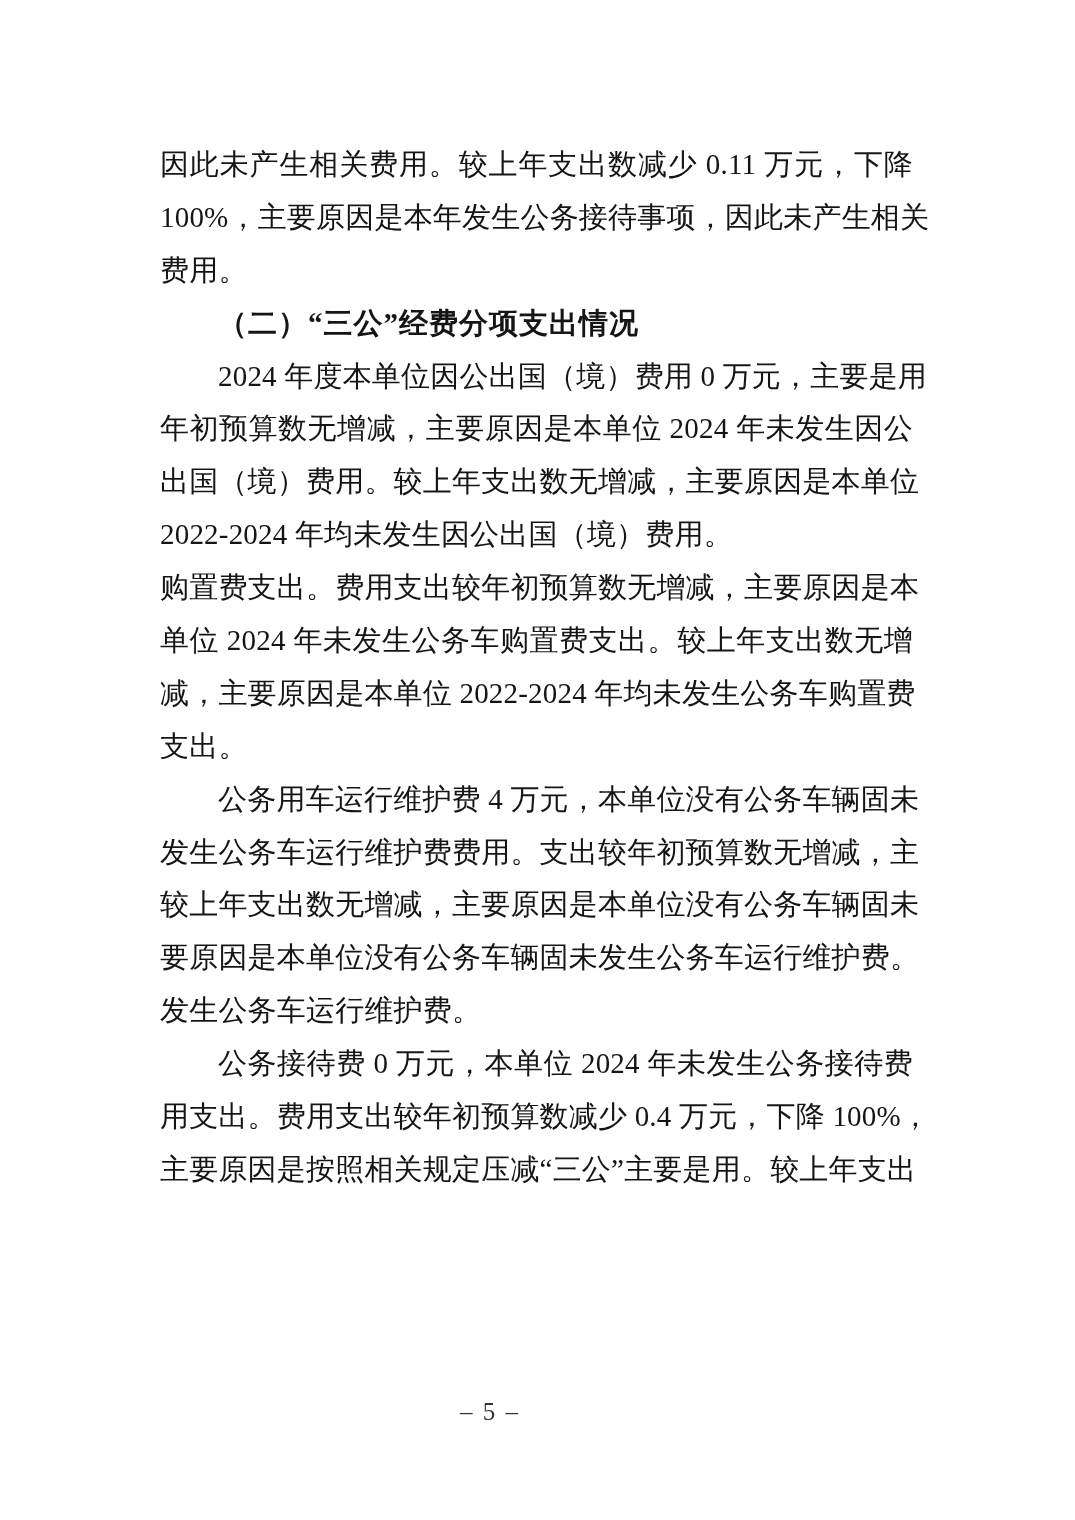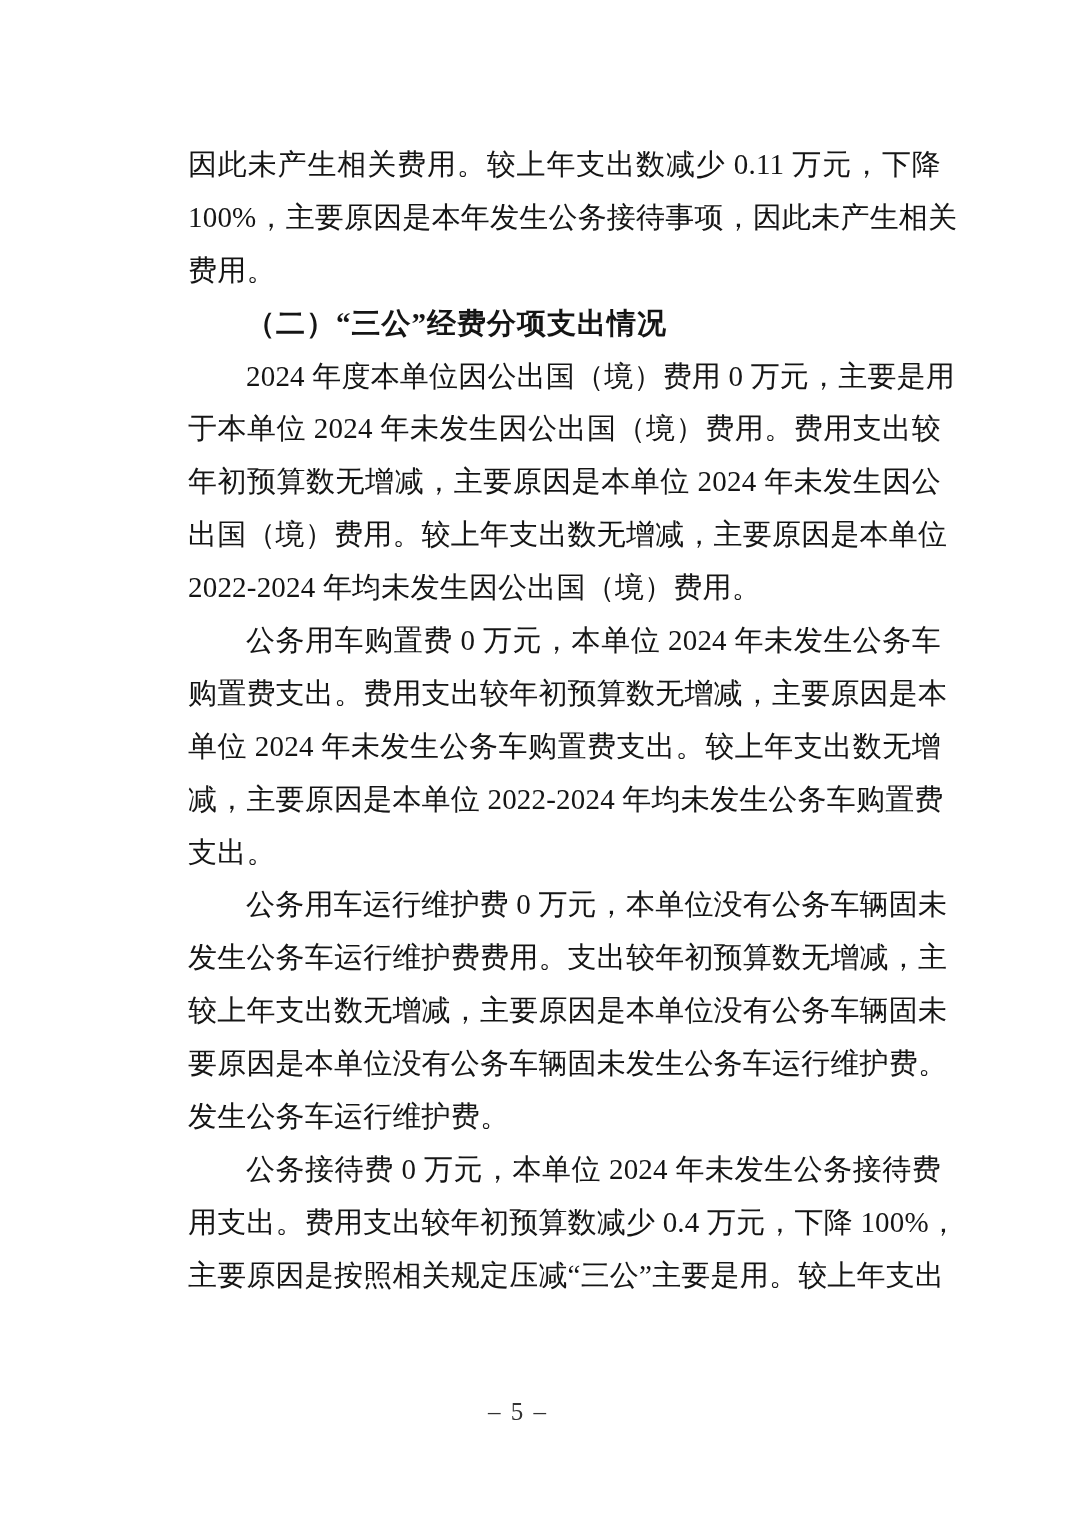--- a/index.html
+++ b/index.html
@@ -8,21 +8,20 @@
     background: #ffffff;
   }
   .page {
     position: relative;
     width: 980px;
     height: 1520px;
     background: #ffffff;
     overflow: hidden;
     font-family: "Liberation Serif", "DejaVu Serif", serif;
     color: #151515;
-    margin-left: 28px;
   }
   .textblock {
     position: absolute;
     left: 160px;
     top: 138px;
     width: 753px;
   }
   .line {
     font-size: 29px;
     line-height: 52.9px;
@@ -63,30 +62,28 @@
 </head>
 <body>
 
 <div class="page">
   <div class="textblock">
     <div class="line">因此未产生相关费用。较上年支出数减少 0.11 万元，下降</div>
     <div class="line">100%，主要原因是本年发生公务接待事项，因此未产生相关</div>
     <div class="line end">费用。</div>
     <div class="line head ind">（二）“三公”经费分项支出情况</div>
     <div class="line ind">2024 年度本单位因公出国（境）费用 0 万元，主要是用</div>
-    <div class="line">于本单位 2024 年未发生因公出国（境）费用。费用支出较</div>
     <div class="line">年初预算数无增减，主要原因是本单位 2024 年未发生因公</div>
     <div class="line">出国（境）费用。较上年支出数无增减，主要原因是本单位</div>
     <div class="line end">2022-2024 年均未发生因公出国（境）费用。</div>
-    <div class="line ind">公务用车购置费 0 万元，本单位 2024 年未发生公务车</div>
     <div class="line">购置费支出。费用支出较年初预算数无增减，主要原因是本</div>
     <div class="line">单位 2024 年未发生公务车购置费支出。较上年支出数无增</div>
     <div class="line">减，主要原因是本单位 2022-2024 年均未发生公务车购置费</div>
     <div class="line end">支出。</div>
-    <div class="line ind">公务用车运行维护费 0 万元，本单位没有公务车辆固未</div>
+    <div class="line ind">公务用车运行维护费 4 万元，本单位没有公务车辆固未</div>
     <div class="line">发生公务车运行维护费费用。支出较年初预算数无增减，主</div>
     <div class="line">较上年支出数无增减，主要原因是本单位没有公务车辆固未</div>
     <div class="line">要原因是本单位没有公务车辆固未发生公务车运行维护费。</div>
     <div class="line end">发生公务车运行维护费。</div>
     <div class="line ind">公务接待费 0 万元，本单位 2024 年未发生公务接待费</div>
     <div class="line">用支出。费用支出较年初预算数减少 0.4 万元，下降 100%，</div>
     <div class="line">主要原因是按照相关规定压减“三公”主要是用。较上年支出</div>
   </div>
   <div class="footer">– 5 –</div>
 </div>

